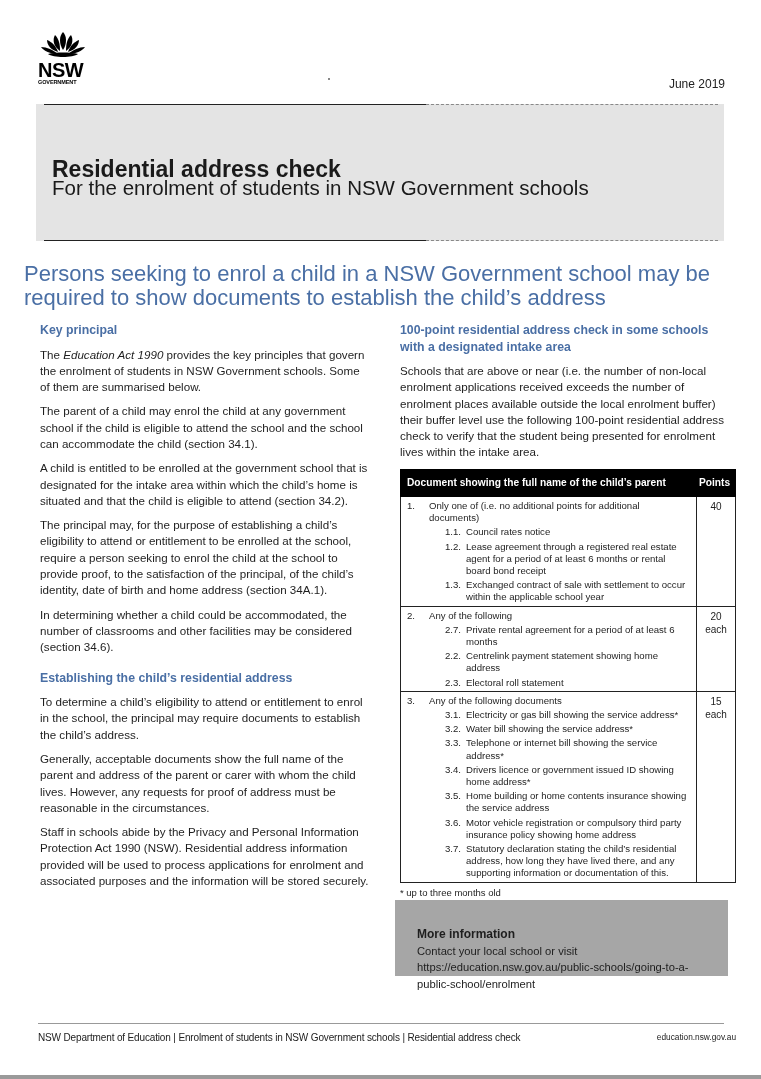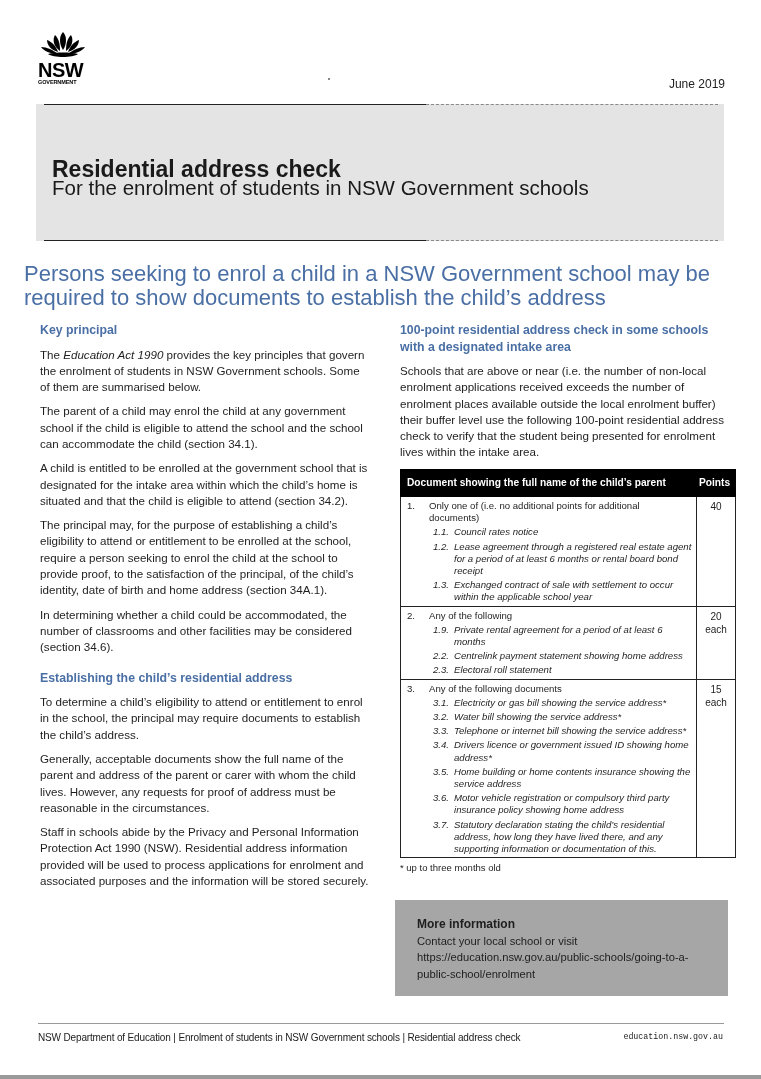--- a/index.html
+++ b/index.html
@@ -44,35 +44,35 @@
   table.points th {
     background: #000; color: #fff; font-weight: bold; text-align: left;
     padding: 7px 6px; font-size: 10.2px; border: 1px solid #000;
   }
   table.points th.pts { text-align: left; border-left: 1px solid #fff; width: 34px; padding: 7px 2px; }
   table.points td { border: 1px solid #222; vertical-align: top; padding: 3px 4px 2px 4px; }
   table.points td.pts { text-align: center; font-size: 10px; line-height: 13px; }
   .grp { display: flex; }
   .grp .num { width: 22px; flex: none; padding-left: 2px; }
   .grp .gtext { flex: 1; }
-  .sub { display: flex; margin-left: 28px; margin-top: 2px; font-style: italic; }
+  .sub { display: flex; margin-left: 40px; margin-top: 2px; }
   .sub .snum { width: 21px; flex: none; }
   .sub .stext { flex: 1; }
   .footnote { font-size: 9.5px; margin-top: 2px; }
 
   .more-info {
-    position: absolute; left: 395px; top: 900px; width: 333px; height: 96px;
-    background: #a6a6a6; box-sizing: border-box; padding: 16px 22px;
+    position: absolute; left: 395px; top: 900px; width: 333px; height: 76px;
+    background: #a6a6a6; box-sizing: border-box; padding: 26px 22px;
     font-size: 11.2px; line-height: 16.5px; color: #1e1e1e;
   }
   .more-info .mi-title { font-weight: bold; font-size: 12px; }
 
   .footer-rule { position: absolute; left: 38px; top: 1023px; width: 686px; border-top: 1px solid #999; }
   .footer-left { position: absolute; left: 38px; top: 1032px; font-size: 10px; letter-spacing: -0.15px; color: #222; }
-  .footer-right { position: absolute; right: 38px; top: 1032px; font-size: 8.3px; color: #222; font-family: Liberation Mono, monospace; }
+  .footer-right { position: absolute; right: 25px; top: 1032px; font-size: 8.3px; color: #222; }
   .page-edge { position: absolute; left: 0; bottom: 0; width: 761px; height: 4px; background: #9a9a9a; }
 </style>
 </head>
 <body>
 
 <div class="logo">
   <svg width="50" height="30" viewBox="0 0 50 30">
     <g fill="#000">
       <path d="M25 2 C21 6 21 14 25 20 C29 14 29 6 25 2 Z"></path>
       <path d="M17 5 C14 10 16 17 22 21 C22 14 21 9 17 5 Z"></path>
@@ -148,21 +148,21 @@
             <div></div>
           </td>
         </tr>
         <tr>
           <td>
             <div class="grp">
               <span class="num">2.</span>
               <span class="gtext">Any of the following</span>
             </div>
             <div class="sub">
-              <span class="snum">1.9.</span>
+              <span class="snum">2.7.</span>
               <span class="stext">Private rental agreement for a period of at least 6 months</span>
             </div>
             <div class="sub">
               <span class="snum">2.2.</span>
               <span class="stext">Centrelink payment statement showing home address</span>
             </div>
             <div class="sub">
               <span class="snum">2.3.</span>
               <span class="stext">Electoral roll statement</span>
             </div>

